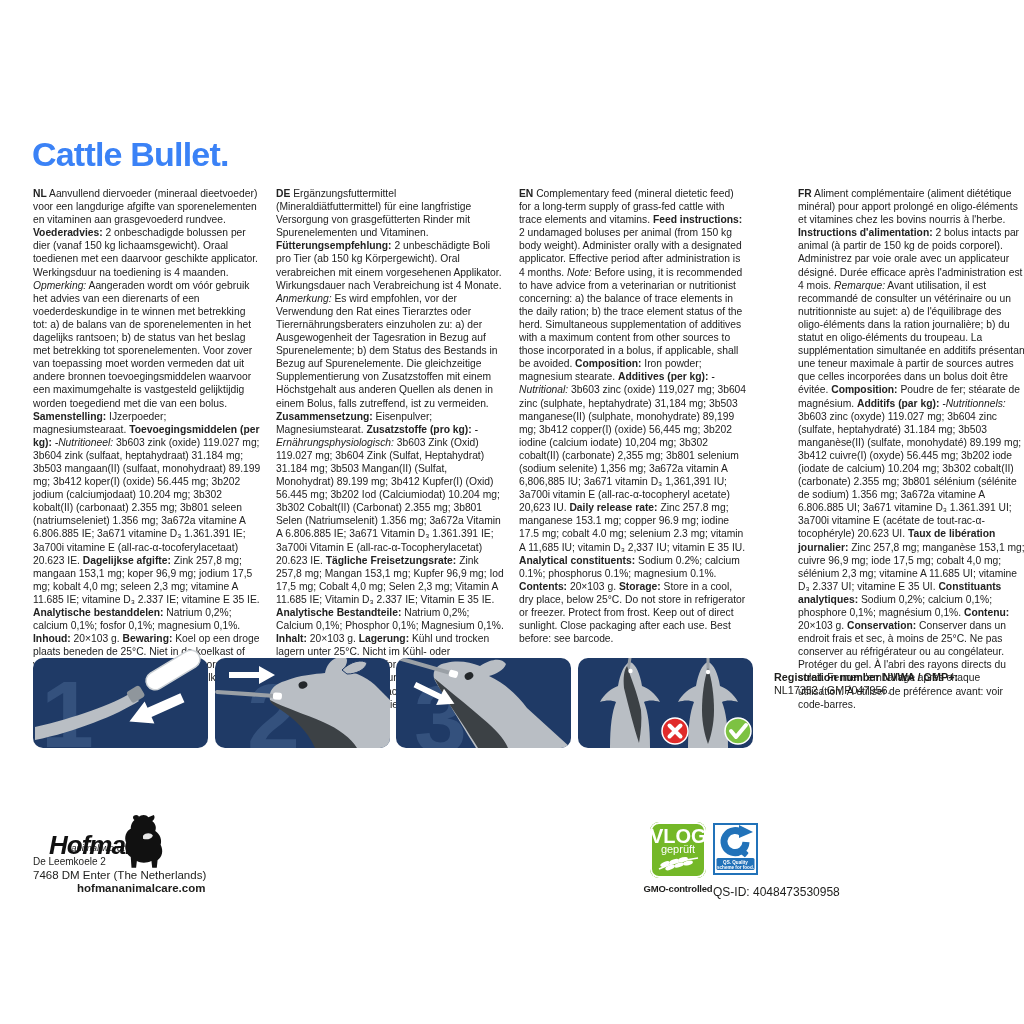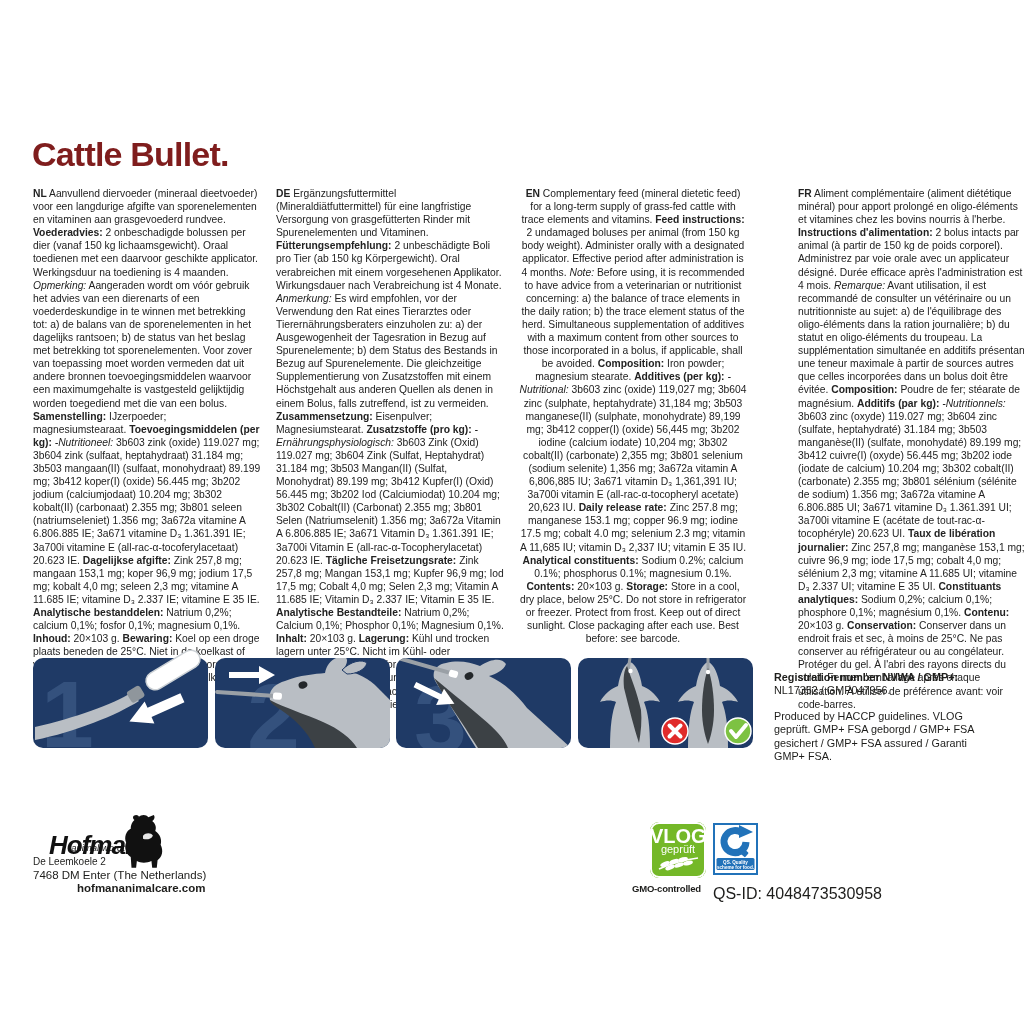--- a/index.html
+++ b/index.html
@@ -1,44 +1,44 @@
 <!DOCTYPE html>
 <html><head>
 <meta charset="utf-8">
 <style>
   html,body{margin:0;padding:0;background:#ffffff;}
   body{width:1024px;height:1024px;position:relative;font-family:"Liberation Sans","DejaVu Sans",sans-serif;color:#1d1d1b;overflow:hidden;}
   .page{position:absolute;inset:0;background:#fff;}
-  .title{position:absolute;left:32px;top:135px;margin:0;font-size:34px;font-weight:bold;letter-spacing:-0.8px;color:#7f1d1d;}
+  .title{position:absolute;left:32px;top:135px;margin:0;font-size:34px;font-weight:bold;letter-spacing:-0.8px;color:#3b82f6;}
   .col{position:absolute;top:187px;width:228px;font-size:10.3px;line-height:13.1px;text-align:left;color:#222;}
   #col-nl{left:33px;}
   #col-de{left:276px;}
-  #col-en{left:519px;text-align:center;}
+  #col-en{left:519px;}
   #col-fr{left:798px;width:230px;}
   .seg-b{font-weight:bold;}
   .seg-i{font-style:italic;}
   .panel{position:absolute;top:648px;width:175px;height:100px;}
   #panel-1{left:33px;}
   #panel-2{left:215px;}
   #panel-3{left:396px;}
   #panel-4{left:578px;}
   .registration{position:absolute;left:762px;top:659px;width:242px;font-size:10.8px;line-height:13.4px;}
   .registration p{margin:12px;}
   .brand{position:absolute;left:33px;top:814px;margin:16px;font-size:26px;font-weight:bold;font-style:italic;letter-spacing:-1px;color:#111;}
   .brand-sub{position:absolute;left:33px;top:842px;width:92px;text-align:right;font-size:9.5px;font-style:italic;color:#111;}
   .calf{position:absolute;left:120px;top:812px;}
   .addr1{position:absolute;left:33px;top:856px;font-size:10px;}
   .addr2{position:absolute;left:33px;top:869px;font-size:11.5px;text-align:center;}
   .website{position:absolute;left:33px;top:882px;font-size:11.5px;font-weight:bold;margin-left:44px;}
   .vlog{position:absolute;left:650px;top:822px;width:56px;height:56px;background:#74b828;border-radius:9px;box-shadow:inset 0 0 0 2px #fff, inset 0 0 0 4px #74b828;text-align:center;}
   .vlog-l1{margin-top:6px;font-size:20px;font-weight:bold;color:#fff;line-height:16px;}
   .vlog-l2{font-size:11px;color:#fff;line-height:11px;}
-  .gmo{position:absolute;left:632px;top:883px;width:92px;font-size:9.5px;font-weight:bold;letter-spacing:-0.2px;}
+  .gmo{position:absolute;left:632px;top:883px;width:92px;text-align:center;font-size:9.5px;font-weight:bold;letter-spacing:-0.2px;}
   .qs{position:absolute;left:713px;top:823px;width:45px;height:52px;background:#fff;border:2px solid #2172b9;box-sizing:border-box;}
-  .qsid{position:absolute;left:713px;top:885px;font-size:16px;}
+  .qsid{position:absolute;left:713px;top:885px;font-size:12px;}
 </style>
 </head>
 <body>
 
 <div class="page">
 
   <h1 class="title">Cattle Bullet.</h1>
 
   <div class="col" id="col-nl"><span class="seg-b">NL</span><span> Aanvullend diervoeder (mineraal dieetvoeder) voor een langdurige afgifte van sporenelementen en vitaminen aan grasgevoederd rundvee. </span><span class="seg-b">Voederadvies:</span><span> 2 onbeschadigde bolussen per dier (vanaf 150 kg lichaamsgewicht). Oraal toedienen met een daarvoor geschikte applicator. Werkingsduur na toediening is 4 maanden. </span><span class="seg-i">Opmerking:</span><span> Aangeraden wordt om vóór gebruik het advies van een dierenarts of een voederdeskundige in te winnen met betrekking tot: a) de balans van de sporenelementen in het dagelijks rantsoen; b) de status van het beslag met betrekking tot sporenelementen. Voor zover van toepassing moet worden vermeden dat uit andere bronnen toevoegingsmiddelen waarvoor een maximumgehalte is vastgesteld gelijktijdig worden toegediend met die van een bolus. </span><span class="seg-b">Samenstelling:</span><span> IJzerpoeder; magnesiumstearaat. </span><span class="seg-b">Toevoegingsmiddelen (per kg):</span><span> </span><span class="seg-i">-Nutritioneel:</span><span> 3b603 zink (oxide) 119.027 mg; 3b604 zink (sulfaat, heptahydraat) 31.184 mg; 3b503 mangaan(II) (sulfaat, monohydraat) 89.199 mg; 3b412 koper(I) (oxide) 56.445 mg; 3b202 jodium (calciumjodaat) 10.204 mg; 3b302 kobalt(II) (carbonaat) 2.355 mg; 3b801 seleen (natriumseleniet) 1.356 mg; 3a672a vitamine A 6.806.885 IE; 3a671 vitamine D₃ 1.361.391 IE; 3a700i vitamine E (all-rac-α-tocoferylacetaat) 20.623 IE. </span><span class="seg-b">Dagelijkse afgifte:</span><span> Zink 257,8 mg; mangaan 153,1 mg; koper 96,9 mg; jodium 17,5 mg; kobalt 4,0 mg; seleen 2,3 mg; vitamine A 11.685 IE; vitamine D₃ 2.337 IE; vitamine E 35 IE. </span><span class="seg-b">Analytische bestanddelen:</span><span> Natrium 0,2%; calcium 0,1%; fosfor 0,1%; magnesium 0,1%. </span><span class="seg-b">Inhoud:</span><span> 20×103 g. </span><span class="seg-b">Bewaring:</span><span> Koel op een droge plaats beneden de 25°C. Niet in de koelkast of vriezer bewaren. Beschermen tegen vorst. Buiten direct zonlicht. Verpakking sluiten na elk gebruik. Ten minste houdbaar tot: zie barcode.</span></div>
   <div class="col" id="col-de"><span class="seg-b">DE</span><span> Ergänzungsfuttermittel (Mineraldiätfuttermittel) für eine langfristige Versorgung von grasgefütterten Rinder mit Spurenelementen und Vitaminen. </span><span class="seg-b">Fütterungsempfehlung:</span><span> 2 unbeschädigte Boli pro Tier (ab 150 kg Körpergewicht). Oral verabreichen mit einem vorgesehenen Applikator. Wirkungsdauer nach Verabreichung ist 4 Monate. </span><span class="seg-i">Anmerkung:</span><span> Es wird empfohlen, vor der Verwendung den Rat eines Tierarztes oder Tierernährungsberaters einzuholen zu: a) der Ausgewogenheit der Tagesration in Bezug auf Spurenelemente; b) dem Status des Bestands in Bezug auf Spurenelemente. Die gleichzeitige Supplementierung von Zusatzstoffen mit einem Höchstgehalt aus anderen Quellen als denen in einem Bolus, falls zutreffend, ist zu vermeiden. </span><span class="seg-b">Zusammensetzung:</span><span> Eisenpulver; Magnesiumstearat. </span><span class="seg-b">Zusatzstoffe (pro kg):</span><span> </span><span class="seg-i">-Ernährungsphysiologisch:</span><span> 3b603 Zink (Oxid) 119.027 mg; 3b604 Zink (Sulfat, Heptahydrat) 31.184 mg; 3b503 Mangan(II) (Sulfat, Monohydrat) 89.199 mg; 3b412 Kupfer(I) (Oxid) 56.445 mg; 3b202 Iod (Calciumiodat) 10.204 mg; 3b302 Cobalt(II) (Carbonat) 2.355 mg; 3b801 Selen (Natriumselenit) 1.356 mg; 3a672a Vitamin A 6.806.885 IE; 3a671 Vitamin D₃ 1.361.391 IE; 3a700i Vitamin E (all-rac-α-Tocopherylacetat) 20.623 IE. </span><span class="seg-b">Tägliche Freisetzungsrate:</span><span> Zink 257,8 mg; Mangan 153,1 mg; Kupfer 96,9 mg; Iod 17,5 mg; Cobalt 4,0 mg; Selen 2,3 mg; Vitamin A 11.685 IE; Vitamin D₃ 2.337 IE; Vitamin E 35 IE. </span><span class="seg-b">Analytische Bestandteile:</span><span> Natrium 0,2%; Calcium 0,1%; Phosphor 0,1%; Magnesium 0,1%. </span><span class="seg-b">Inhalt:</span><span> 20×103 g. </span><span class="seg-b">Lagerung:</span><span> Kühl und trocken lagern unter 25°C. Nicht im Kühl- oder Gefrierschrank lagern. Vor Frost schützen. Vor direkter Sonneneinstrahlung schützen. Verpackung schließen nach jedem Gebrauch. Mindestens haltbar bis: siehe Barcode.</span></div>
@@ -141,21 +141,20 @@
         <g>
           <circle cx="160" cy="83" r="13" fill="#7dc242" stroke="#ffffff" stroke-width="1.5"></circle>
           <path d="M153,83 L158,89 L168,77" stroke="#ffffff" stroke-width="4" fill="none" stroke-linecap="round" stroke-linejoin="round"></path>
         </g>
       </g>
     </svg>
   </div>
 
   <div class="registration">
     <p><span class="seg-b">Registration number NVWA / GMP+:</span><span> NL17352 / GMP047956.</span></p>
-    <p>Produced by HACCP guidelines. VLOG geprüft. GMP+ FSA geborgd / GMP+ FSA gesichert / GMP+ FSA assured / Garanti GMP+ FSA.</p>
   </div>
 
   <p class="brand">Hofman</p>
   <div class="brand-sub">animal wordt</div>
   <svg class="calf" width="46" height="58" viewBox="0 0 60 74">
     <path fill="#111111" d="M24,6 C28,2 34,2 37,6 L44,3 C46,5 45,9 42,11 C46,14 48,19 46,24 C52,28 55,35 53,42 C57,50 55,58 49,62 L48,72 L42,72 L41,63 C35,66 27,66 22,63 L21,72 L15,72 L14,58 C8,54 5,46 8,39 C5,32 8,24 14,21 C14,14 18,9 24,6 Z"></path>
     <path fill="#ffffff" d="M30,30 C34,26 40,26 43,30 C41,34 35,36 30,34 Z" opacity="0.9"></path>
     <path fill="#111111" d="M18,4 C21,2 24,3 25,6 L20,10 C17,9 16,6 18,4 Z"></path>
   </svg>
   <div class="addr1">De Leemkoele 2</div>

